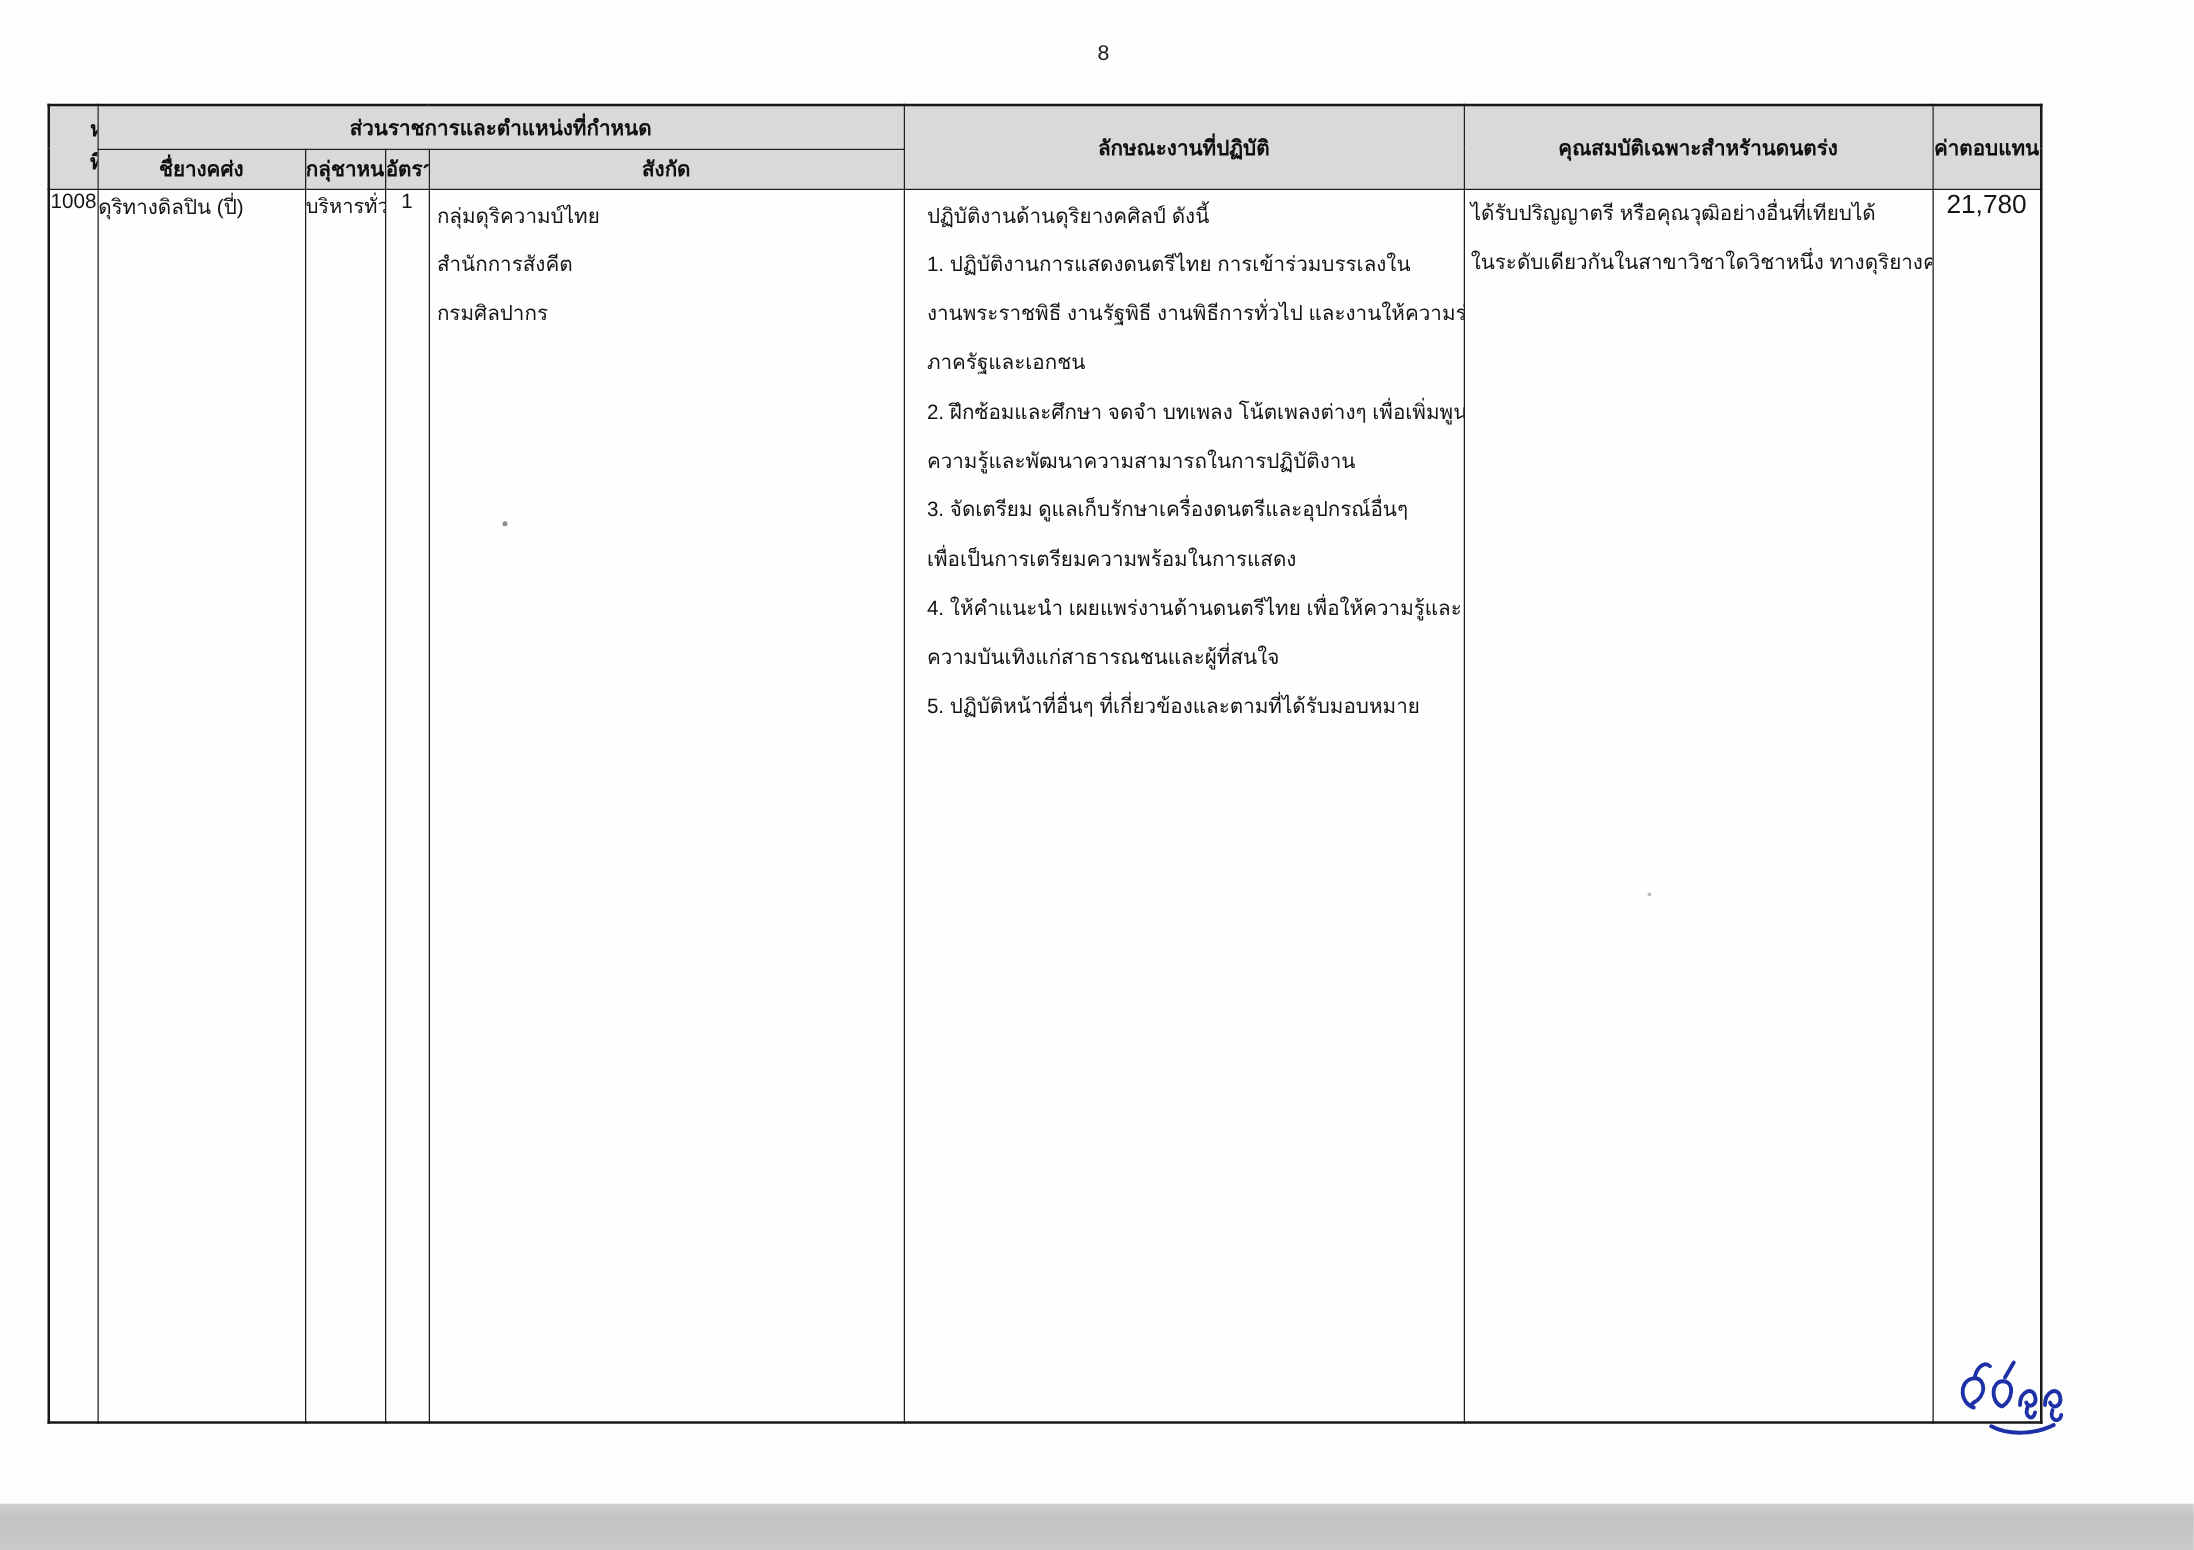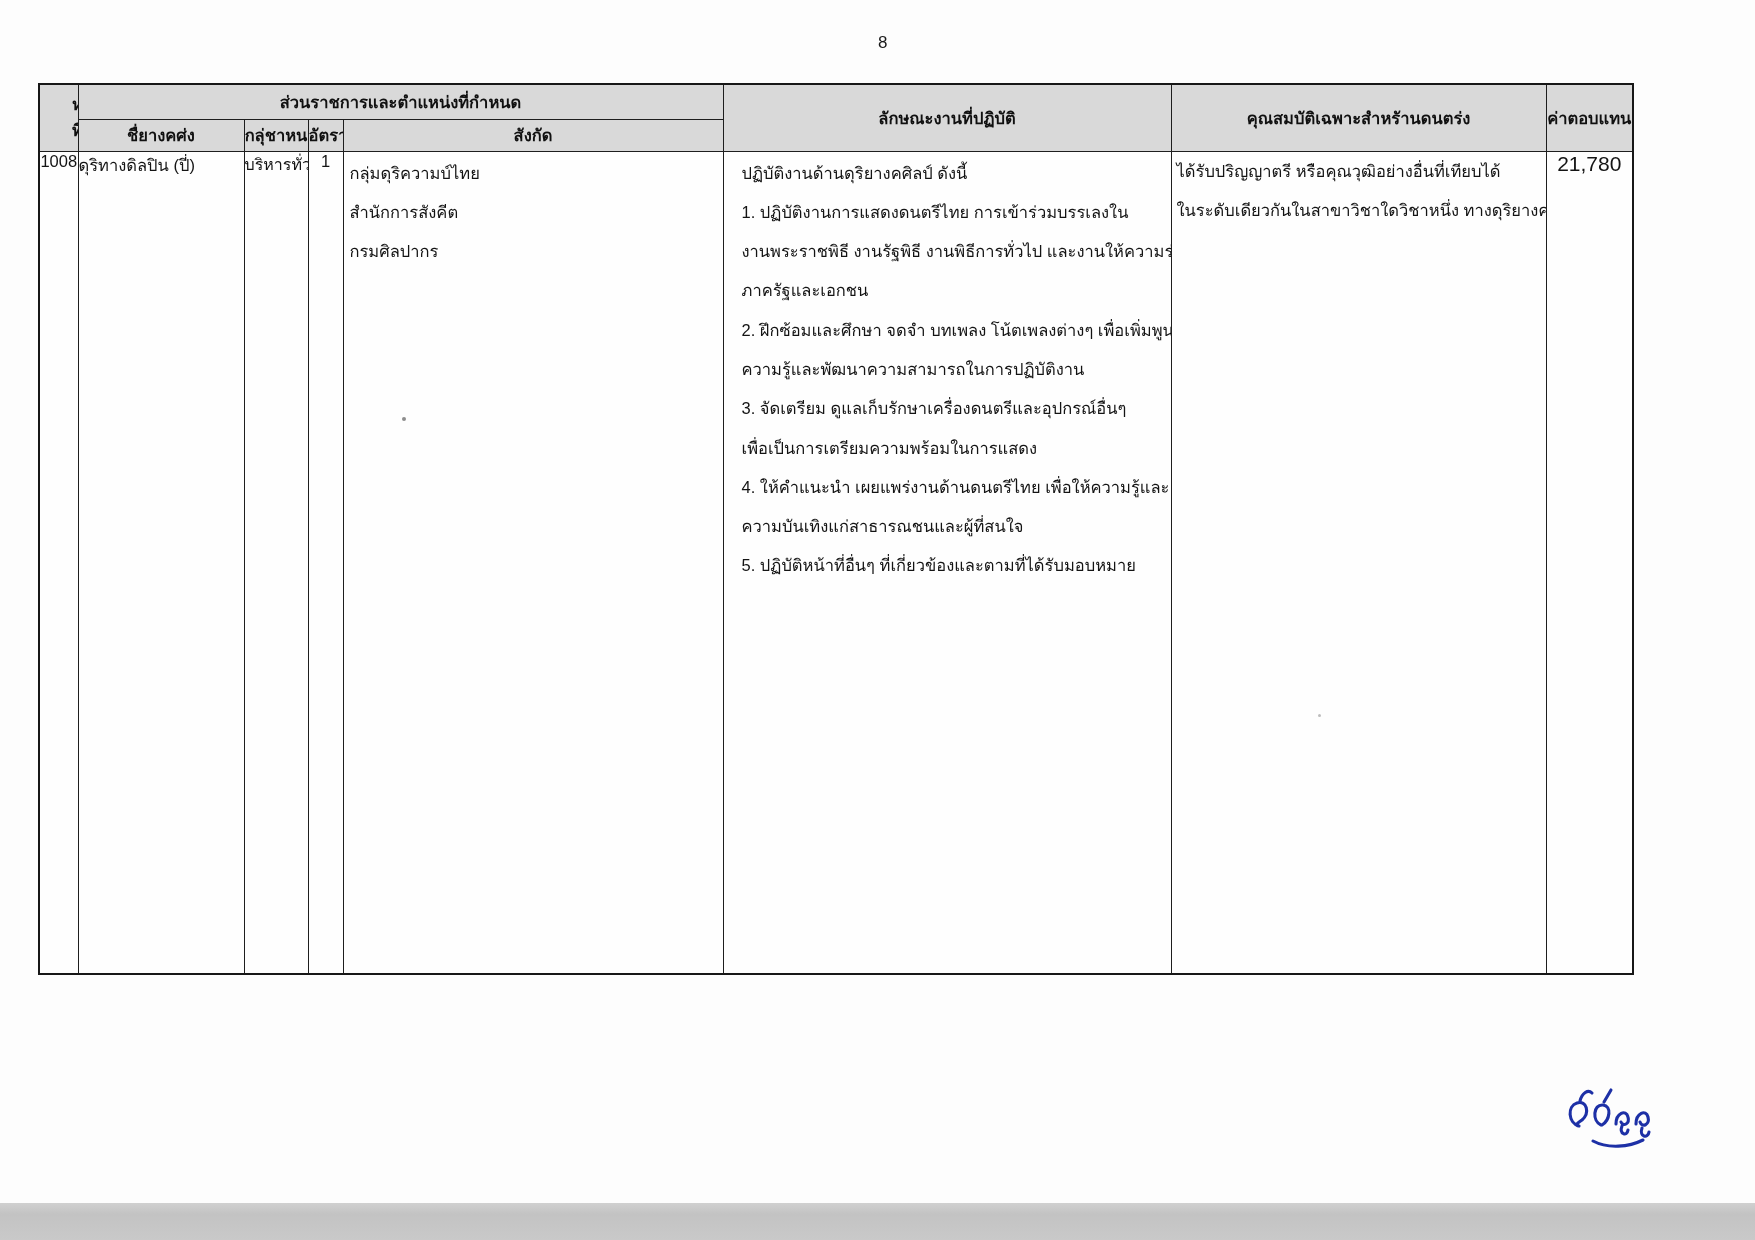--- a/index.html
+++ b/index.html
@@ -23,21 +23,21 @@
     padding:0; overflow:hidden;
   }
   thead th {
     background:#d9d9d9;
     font-weight:bold; font-size:16.5px; color:#101010;
     text-align:center; vertical-align:middle;
     padding:1px 3px;
   }
   tr.hrow1 { height:35px; }
   tr.hrow2 { height:32px; }
-  tr.drow  { height:823px;border-radius:14px; }
+  tr.drow  { height:987px;border-radius:14px; }
   td {
     vertical-align:top; font-size:16.5px;
     background:#fefefe;
   }
   .lines div {
     line-height:39.3px; white-space:nowrap;
     padding-left:6px;
   }
   .lines-tight div { line-height:39.3px; white-space:nowrap; padding-left:5px; }
   td.unit-no { text-align:center; padding-top:8px; }

